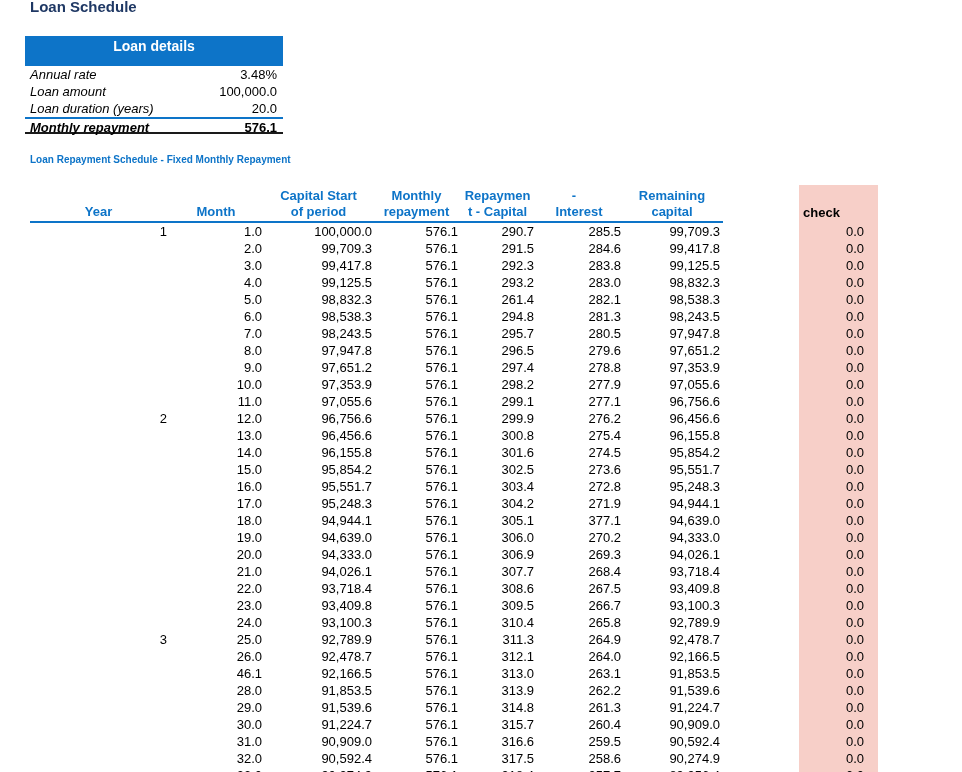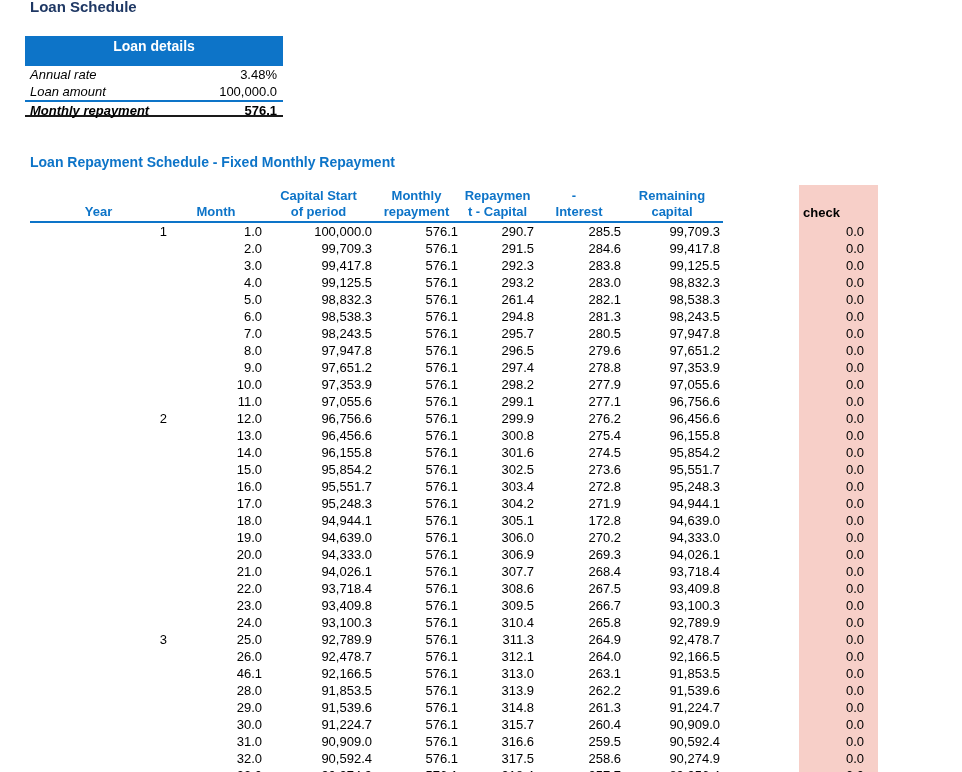--- a/index.html
+++ b/index.html
@@ -18,21 +18,21 @@
 
   
   .loan-details{position:absolute;left:25px;top:36px;width:258px;font-size:13px;}
   .ld-band{height:30px;line-height:20px;background:var(--accent);color:#fff;font-weight:bold;font-size:14px;text-align:center;}
   .ld-row{display:flex;justify-content:space-between;height:17px;line-height:17px;}
   .ld-row .lbl{padding-left:5px;white-space:nowrap;font-style:italic;}
   .ld-row .val{padding-right:6px;white-space:nowrap;}
   .ld-total{border-top:2px solid var(--accent);border-bottom:2px solid #1a1a1a;font-weight:bold;gap:17px;}
 
   
-  .section-title{position:absolute;left:30px;top:154px;font-size:14px;font-weight:bold;color:var(--accent);}
+  .section-title{position:absolute;left:30px;top:154px;font-size:10px;font-weight:bold;color:var(--accent);}
 
   
   .pink-col{position:absolute;left:799px;top:185px;width:79px;height:587px;background:var(--pink);z-index:0;}
 
   
   table.schedule{position:absolute;left:30px;top:184px;width:848px;border-collapse:collapse;table-layout:fixed;z-index:1;}
   col.c1{width:140px}col.c2{width:95px}col.c3{width:110px}col.c4{width:86px}
   col.c5{width:76px}col.c6{width:87px}col.c7{width:99px}col.c8{width:76px}col.c9{width:79px}
   th{font-size:13px;font-weight:bold;color:var(--accent);text-align:center;vertical-align:bottom;padding:4px 3px 1px 0;white-space:nowrap;}
   th div{line-height:16px;}
@@ -52,20 +52,24 @@
   <div class="loan-details">
     <div class="ld-band">Loan details</div>
     <div class="ld-row">
       <span class="lbl">Annual rate</span>
       <span class="val">3.48%</span>
     </div>
     <div class="ld-row">
       <span class="lbl">Loan amount</span>
       <span class="val">100,000.0</span>
     </div>
+    <div class="ld-row">
+      <span class="lbl">Loan duration (years)</span>
+      <span class="val">20.0</span>
+    </div>
     <div class="ld-row ld-total">
       <span class="lbl">Monthly repayment</span>
       <span class="val">576.1</span>
     </div>
   </div>
 
   <div class="section-title">Loan Repayment Schedule - Fixed Monthly Repayment</div>
 
   <div class="pink-col"></div>
 
@@ -308,21 +312,21 @@
           <td>94,944.1</td>
           <td></td>
           <td class="check-cell">0.0</td>
         </tr>
         <tr>
           <td></td>
           <td>18.0</td>
           <td>94,944.1</td>
           <td>576.1</td>
           <td>305.1</td>
-          <td>172.8</td>
+          <td>377.1</td>
           <td>94,639.0</td>
           <td></td>
           <td class="check-cell">0.0</td>
         </tr>
         <tr>
           <td></td>
           <td>19.0</td>
           <td>94,639.0</td>
           <td>576.1</td>
           <td>306.0</td>

